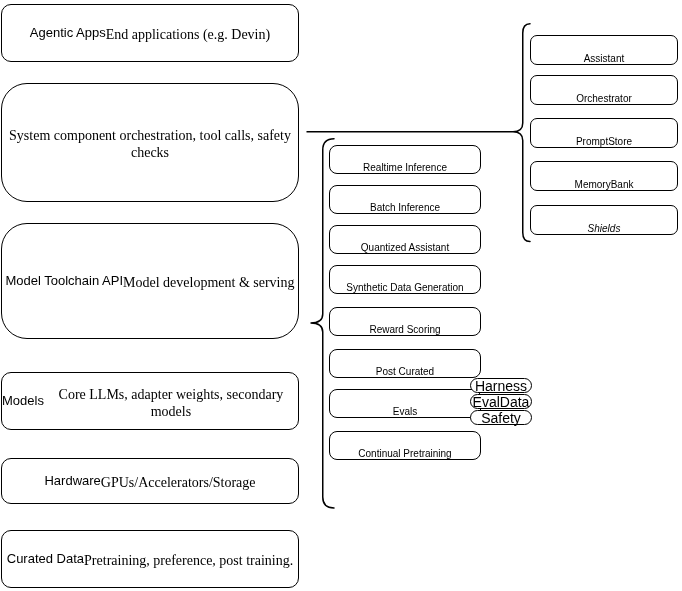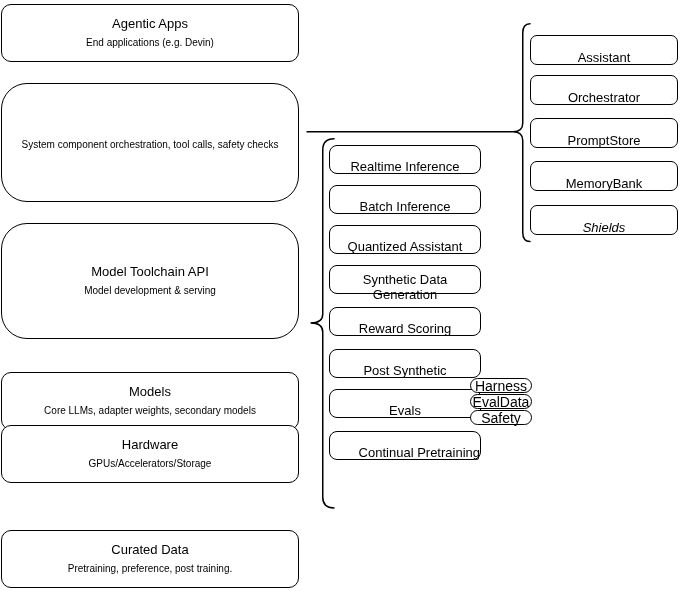--- a/index.html
+++ b/index.html
@@ -21,21 +21,21 @@
     top: 0;
     left: 0;
     z-index: 1;
   }
   .node {
     position: absolute;
     box-sizing: border-box;
     background: #ffffff;
     border: 1.5px solid #000000;
     display: flex;
-    flex-direction: column;
+    flex-direction: row;
     align-items: center;
     justify-content: center;
     text-align: center;
     z-index: 2;
   }
   .node.big   { border-radius: 26px; }
   .node.small { border-radius: 10px; }
   .node.mid   { border-radius: 8px; }
   .node.rightbox { border-radius: 7px; }
   .node.pill  { border-radius: 999px; z-index: 3; }
@@ -43,26 +43,27 @@
   .left-col  { left: 1px; width: 298px; }
   .mid-col   { left: 329px; width: 152px; height: 29px; }
   .right-col { left: 530px; width: 148px; height: 30px; }
   .tag-col   { left: 470px; width: 62px; height: 15px; }
 
   .title-lg {
     font-size: 13px;
     line-height: 1.15;
   }
   .subtitle {
-    font-size: 10px;
+    font-size: 14px;
     line-height: 1.2;
     margin-top: 5px;
+    font-family: Liberation Serif, serif;
   }
   .label-md {
-    font-size: 13px;
+    font-size: 10px;
     line-height: 1.1;
     margin-top: 16px;
   }
   .label-sm {
     font-size: 14px;
     line-height: 1.0;
   }
 </style>
 </head>
 <body>
@@ -87,21 +88,21 @@
   <div class="node big left-col" style="top:223px;height:116px;">
     <div class="title-lg">Model Toolchain API</div>
     <div class="subtitle">Model development &amp; serving</div>
   </div>
 
   <div class="node small left-col" style="top:372px;height:58px;">
     <div class="title-lg">Models</div>
     <div class="subtitle">Core LLMs, adapter weights, secondary models</div>
   </div>
 
-  <div class="node small left-col" style="top:425px;height:58px;">
+  <div class="node small left-col" style="top:458px;height:46px;">
     <div class="title-lg">Hardware</div>
     <div class="subtitle">GPUs/Accelerators/Storage</div>
   </div>
 
   <div class="node small left-col" style="top:530px;height:58px;">
     <div class="title-lg">Curated Data</div>
     <div class="subtitle">Pretraining, preference, post training.</div>
   </div>
 
   <div class="node mid mid-col" style="top:145px;">
@@ -113,21 +114,21 @@
   <div class="node mid mid-col" style="top:225px;">
     <div class="label-md">Quantized Assistant</div>
   </div>
   <div class="node mid mid-col" style="top:265px;">
     <div class="label-md">Synthetic Data Generation</div>
   </div>
   <div class="node mid mid-col" style="top:307px;">
     <div class="label-md">Reward Scoring</div>
   </div>
   <div class="node mid mid-col" style="top:349px;">
-    <div class="label-md">Post Synthetic</div>
+    <div class="label-md">Post Curated</div>
   </div>
   <div class="node mid mid-col" style="top:389px;">
     <div class="label-md">Evals</div>
   </div>
   <div class="node mid mid-col" style="top:431px;align-items:flex-end;">
     <div class="label-md">Continual Pretraining</div>
   </div>
 
   <div class="node pill tag-col" style="top:378px;">
     <div class="label-sm">Harness</div>

